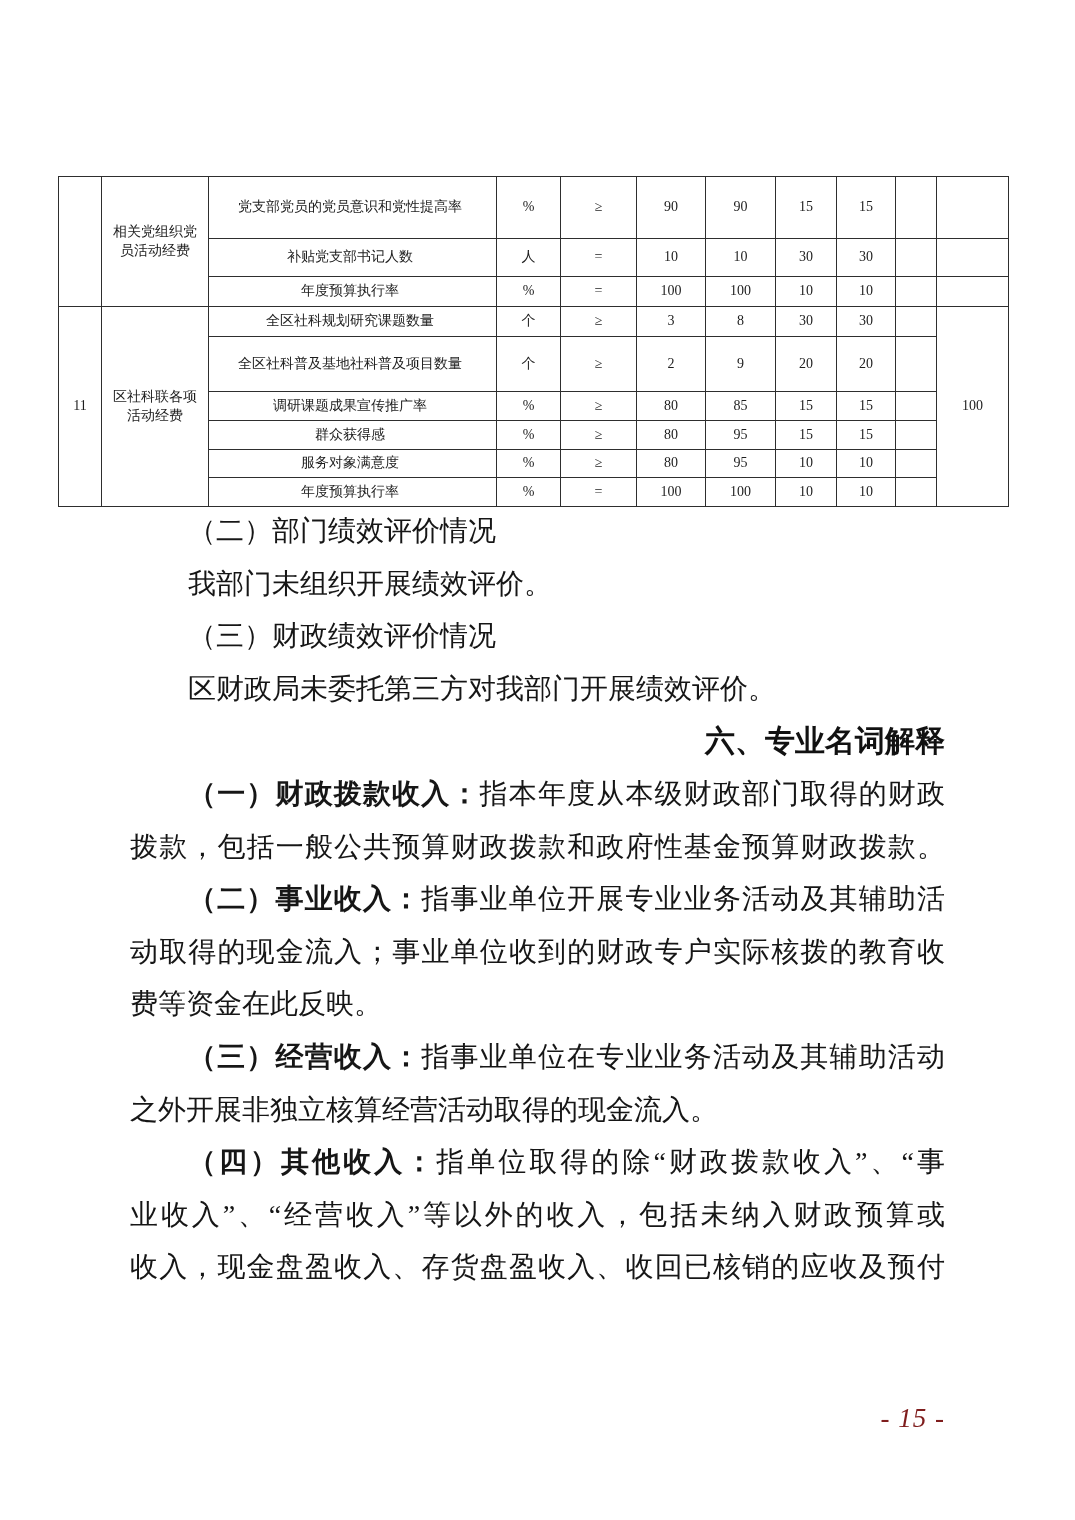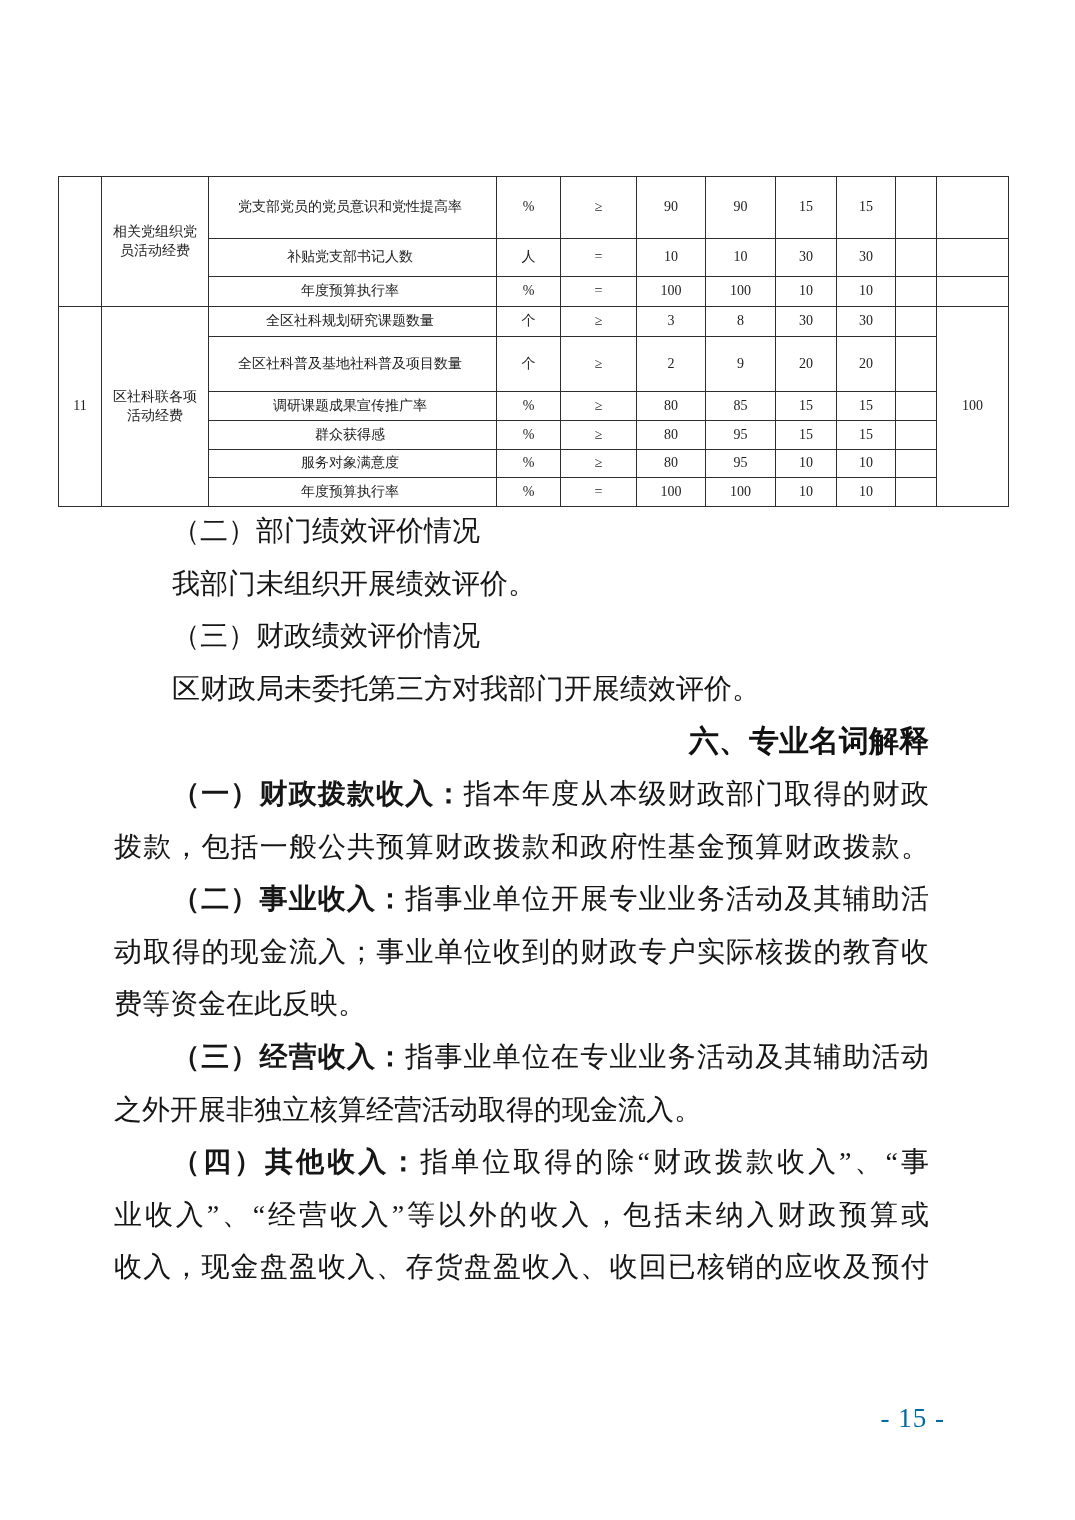--- a/index.html
+++ b/index.html
@@ -21,39 +21,40 @@
     padding:1px 6px;
     text-align:center;vertical-align:middle;
     line-height:1.32;
     overflow:hidden;
   }
   .perf-table td.cell-indicator{text-align:center;padding:2px 16px 2px 11px;}
   .perf-table td.cell-project{padding:2px 8px;}
 
   
   .text-block{
-    position:absolute;left:114px;top:505px;width:815px;
+    position:absolute;left:130px;top:505px;width:815px;
     font-size:28px;color:#161616;
   }
   .line{
     height:52.6px;line-height:52.6px;
     text-align:left;
   }
   .line.indent{padding-left:58px;}
   .line.flush{text-align:justify;text-align-last:justify;}
   .line b{font-weight:bold;}
   .line.heading{
     font-family:"Liberation Sans","DejaVu Sans",sans-serif;
     font-weight:bold;font-size:30px;color:#111;text-align:right;
   }
 
   .page-number{
     position:absolute;left:130px;top:1403px;width:815px;
-    text-align:right;font-size:27px;color:#0369a1;
+    text-align:right;font-size:27px;color:#7f1d1d;
     letter-spacing:1px;
+    font-style:italic;
   }
 </style>
 </head>
 <body>
 
 <div class="page">
 
   <table class="perf-table">
     <colgroup>
       <col style="width:43px">

